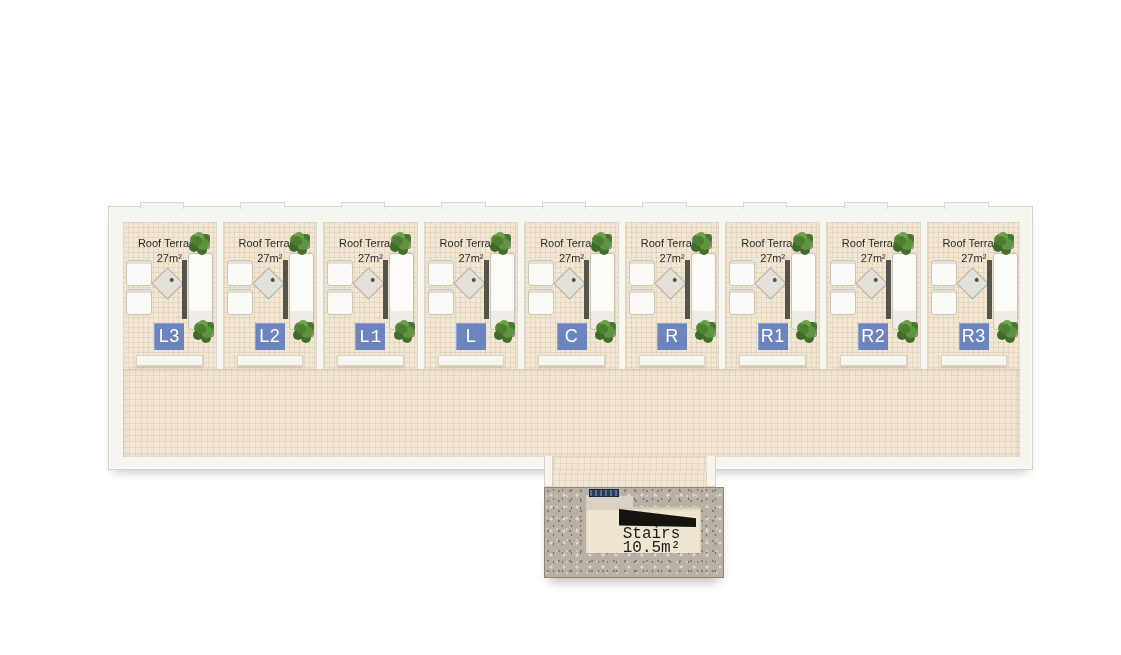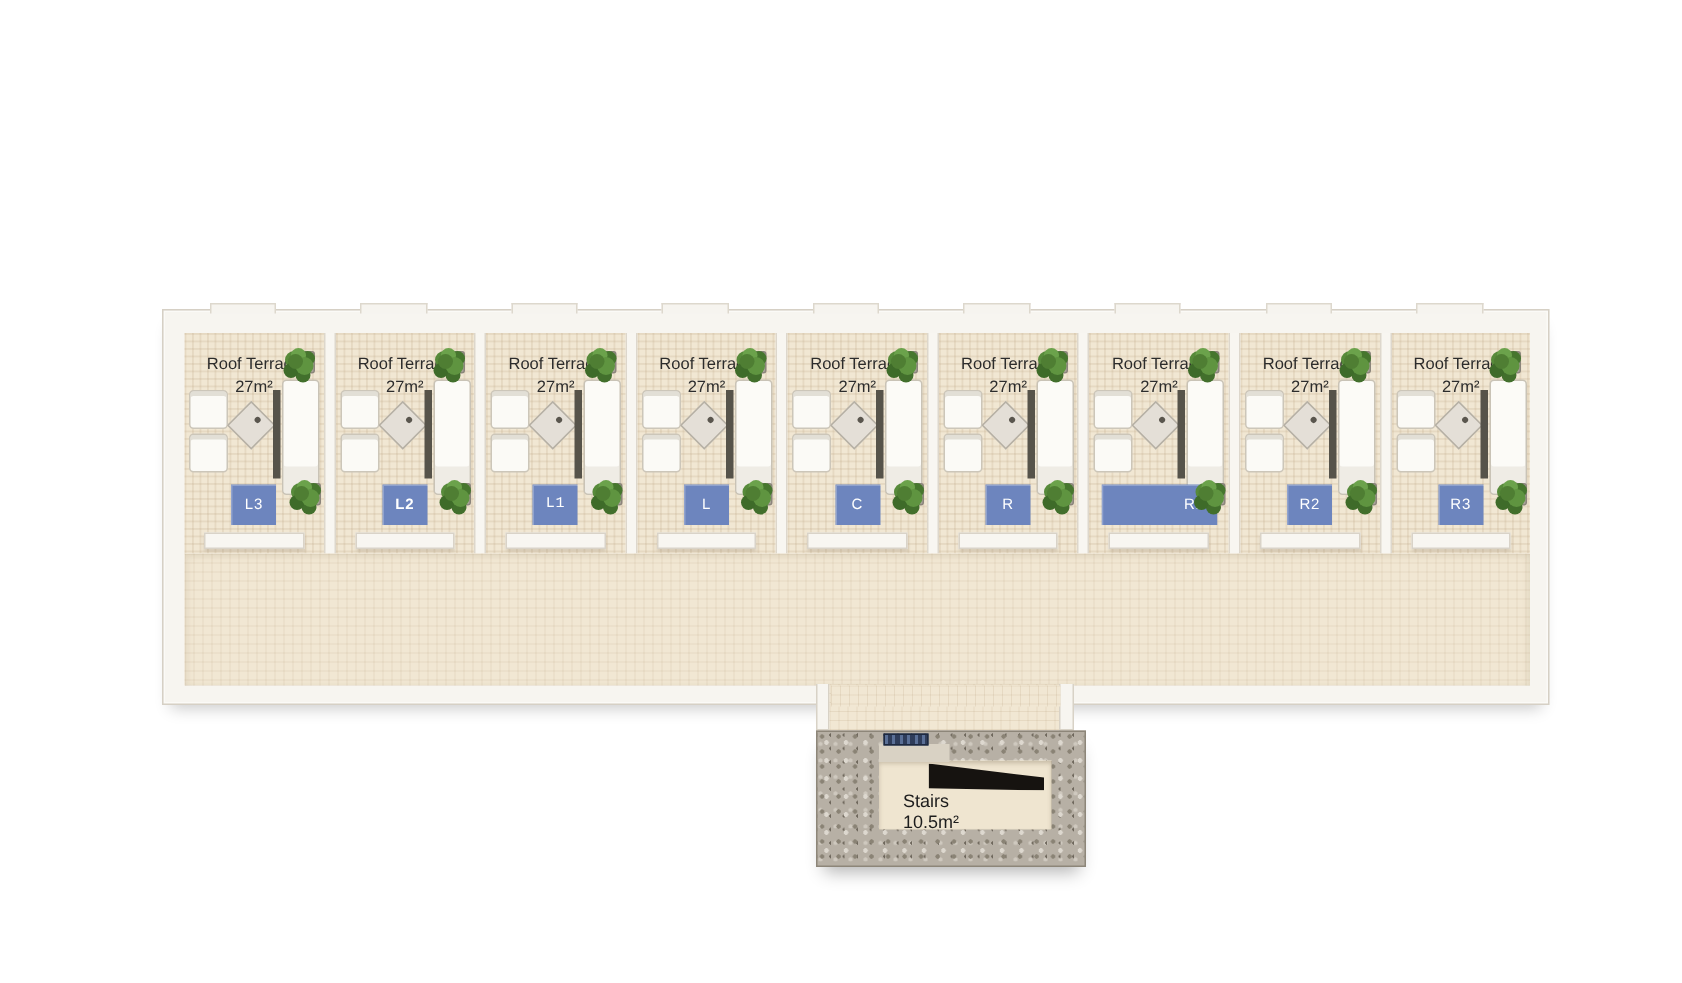--- a/index.html
+++ b/index.html
@@ -75,21 +75,21 @@
     box-shadow:inset 0 -18px 0 rgba(205,198,182,.28);
   }
   .u-pouf{
     position:absolute;left:72px;top:101px;width:15px;height:13px;
     background:#f7f5ef;border:1px solid #c6c0b3;border-radius:3px;transform:rotate(-24deg);box-sizing:border-box;
   }
   .u-badge{
     position:absolute;left:50%;top:101px;transform:translateX(-50%);
     width:30px;height:27px;background:#6d85be;color:#ffffff;
     display:flex;align-items:center;justify-content:center;
-    font-size:10px;letter-spacing:.5px;
+    font-size:18px;letter-spacing:.5px;
     box-shadow:inset 1px 1px 0 rgba(255,255,255,.25);
   }
   .plant{position:absolute;width:12px;height:12px;}
   .plant .pot{
     position:absolute;right:-6px;top:-2px;width:11px;height:15px;
     background:#aaa49b;border:1px solid #8b857b;border-radius:2px;box-sizing:border-box;
   }
   .plant .leaves{
     position:absolute;left:0;top:0;width:10px;height:10px;border-radius:50%;background:#4f7e33;
     box-shadow:6px 3px 0 1px #5f9440,-3px 6px 0 0 #3e6b29,2px -4px 0 0 #6ba24b,
@@ -131,23 +131,23 @@
     position:absolute;left:44px;top:1px;width:30px;height:8px;
     background:#2e3c5a;
     background-image:repeating-linear-gradient(90deg,#5a6f96 0 2px,transparent 2px 5px);
     border:1px solid #1d2940;box-sizing:border-box;
   }
   .stairs-wedge{
     position:absolute;left:33px;top:2px;width:77px;height:18px;background:#161310;
     clip-path:polygon(0 0,100% 52%,100% 100%,0 92%);
   }
   .stairs-text{
-    position:absolute;left:0;top:20px;width:100%;text-align:left;
+    position:absolute;left:0;top:20px;width:100%;text-align:center;
     padding-left:16px;box-sizing:border-box;
-    font-size:12px;color:#1d1d1d;line-height:14px;
+    font-size:16px;color:#1d1d1d;line-height:14px;font-family:Liberation Mono, monospace;
   }
 </style>
 </head>
 <body>
 
 <div id="canvas">
 
   <div id="building">
     <div id="units-row">
         <div class="unit tile">
@@ -179,21 +179,21 @@
     <div class="u-chair u-chair1"></div>
     <div class="u-chair u-chair2"></div>
     <div class="u-diamond"></div>
     <div class="u-strip"></div>
     <div class="u-lounger"></div>
     <div class="u-pouf"></div>
     <div class="plant u-plant-top">
       <div class="pot"></div>
       <div class="leaves"></div>
     </div>
-    <div class="u-badge" style="background: rgb(109, 133, 190); font-weight: bold;">L2</div>
+    <div class="u-badge" style="background: rgb(109, 133, 190);">L2</div>
     <div class="plant u-plant-bottom">
       <div class="pot"></div>
       <div class="leaves"></div>
     </div>
     <div class="u-bottombar"></div>
   </div>
         <div class="partition"></div>
         <div class="unit tile">
     <div class="u-tab"></div>
     <div class="u-title">Roof Terrace</div>
@@ -289,21 +289,21 @@
     <div class="u-chair u-chair1"></div>
     <div class="u-chair u-chair2"></div>
     <div class="u-diamond"></div>
     <div class="u-strip"></div>
     <div class="u-lounger"></div>
     <div class="u-pouf"></div>
     <div class="plant u-plant-top">
       <div class="pot"></div>
       <div class="leaves"></div>
     </div>
-    <div class="u-badge" style="background: rgb(109, 133, 190); padding-left: 47px;">R1</div>
+    <div class="u-badge" style="background: rgb(109, 133, 190);">R1</div>
     <div class="plant u-plant-bottom">
       <div class="pot"></div>
       <div class="leaves"></div>
     </div>
     <div class="u-bottombar"></div>
   </div>
         <div class="partition"></div>
         <div class="unit tile">
     <div class="u-tab"></div>
     <div class="u-title">Roof Terrace</div>

